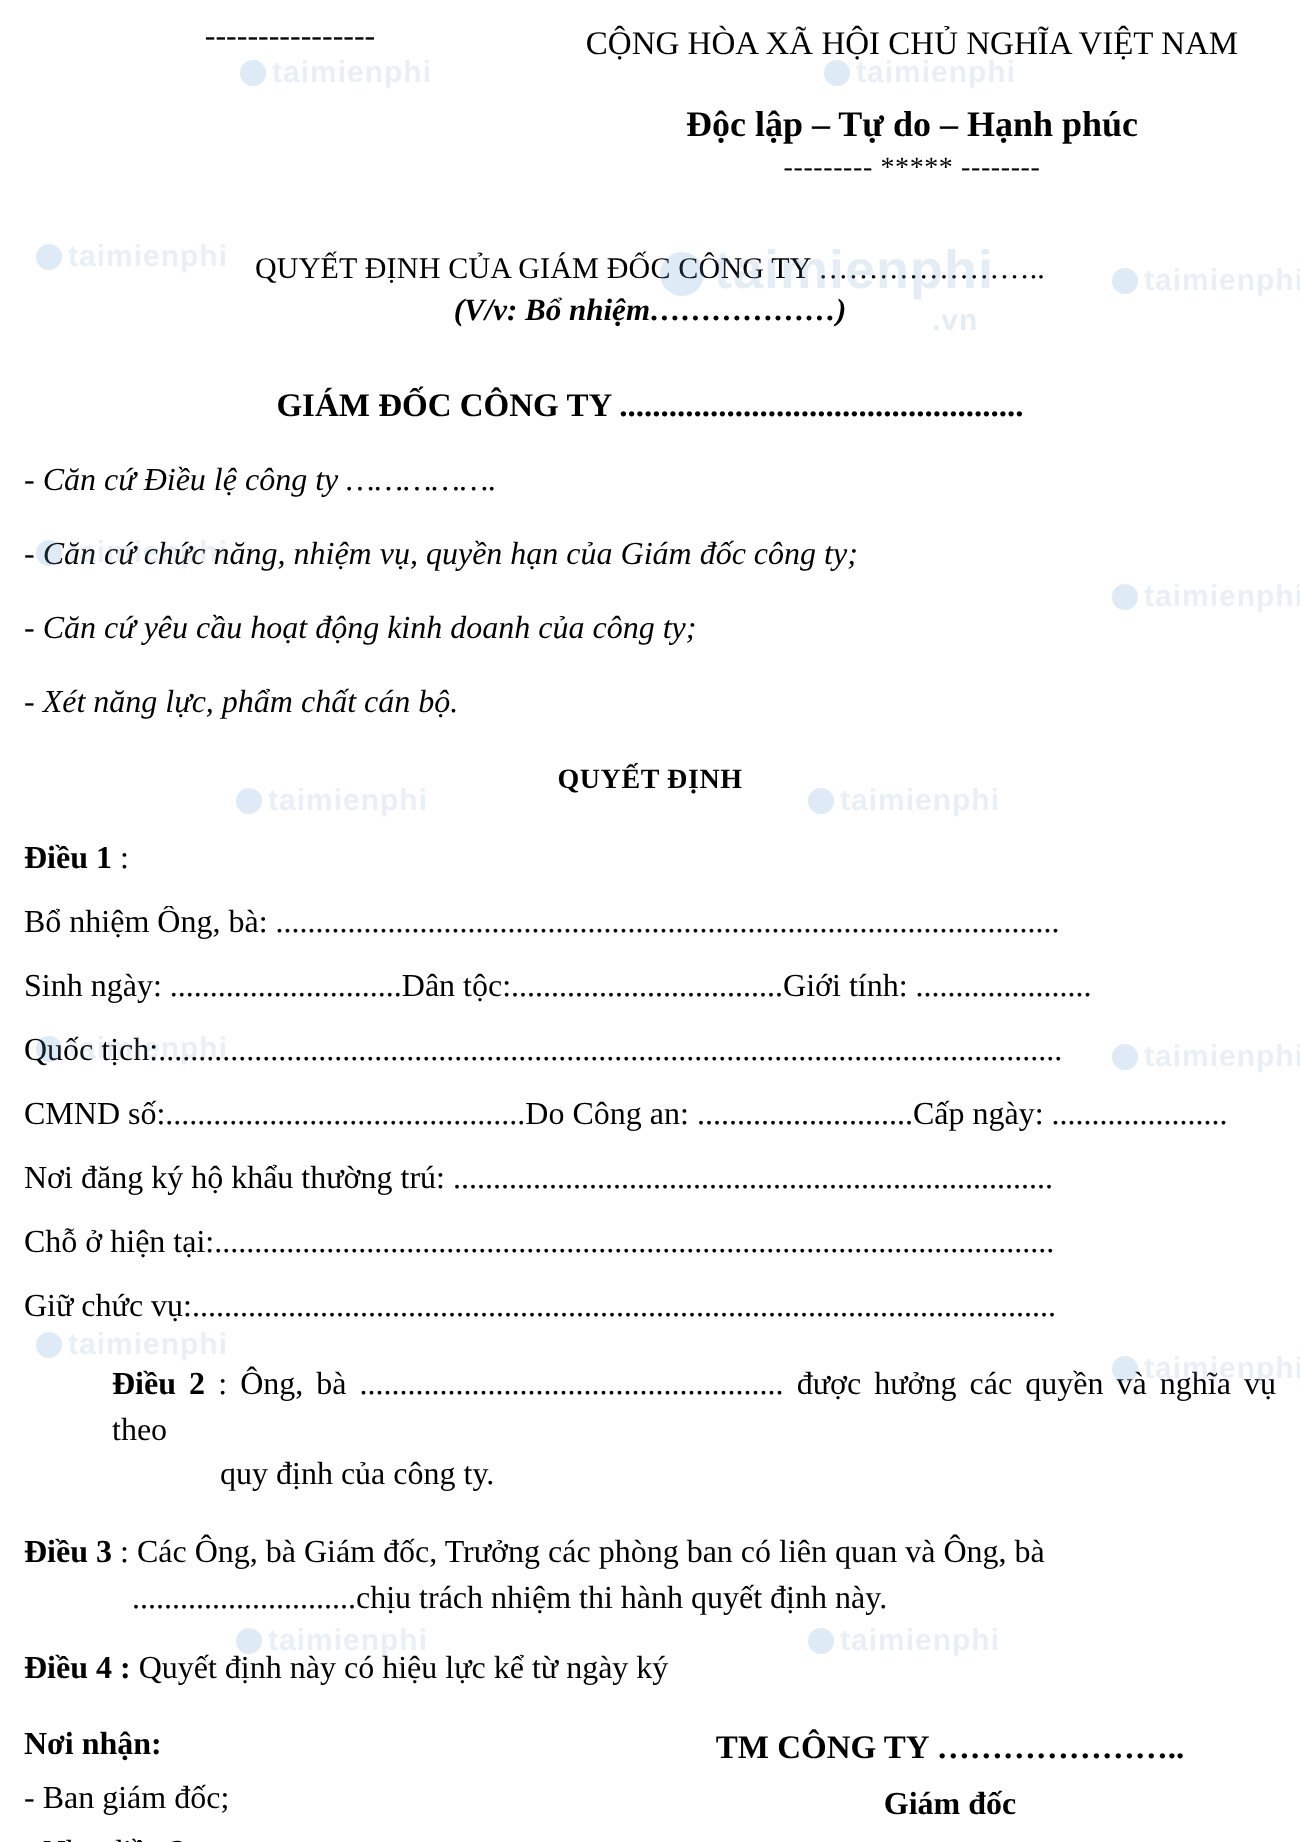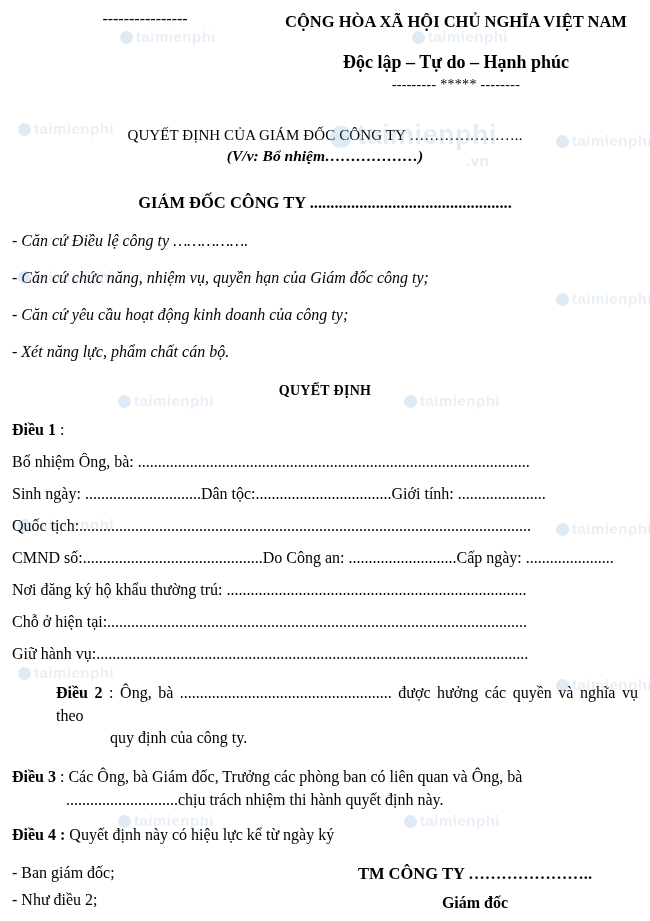--- a/index.html
+++ b/index.html
@@ -75,21 +75,21 @@
     font-size: 16.5px;
     letter-spacing: .2px;
     white-space: nowrap;
   }
   .line-dashes-short {
     font-size: 16px;
     letter-spacing: 0px;
     margin-top: -2px;
   }
   .nation {
-    font-weight: bold;
+    font-weight: normal;
     font-size: 16.5px;
     white-space: nowrap;
   }
   .motto {
     font-weight: bold;
     font-size: 18px;
     margin-top: 20px;
   }
   .dash-stars {
     font-size: 14px;
@@ -271,38 +271,39 @@
 
   <div class="art-head">
     <span class="b">Điều 1</span><span> :</span>
   </div>
   <div class="fill-line">Bổ nhiệm Ông, bà: ..................................................................................................</div>
   <div class="fill-line">Sinh ngày: .............................Dân tộc:..................................Giới tính: ......................</div>
   <div class="fill-line">Quốc tịch:.................................................................................................................</div>
   <div class="fill-line">CMND số:.............................................Do Công an: ...........................Cấp ngày: ......................</div>
   <div class="fill-line">Nơi đăng ký hộ khẩu thường trú: ...........................................................................</div>
   <div class="fill-line">Chỗ ở hiện tại:.........................................................................................................</div>
-  <div class="fill-line">Giữ hành vụ:............................................................................................................</div>
+  <div class="fill-line">Giữ chức vụ:............................................................................................................</div>
 
   <div class="art2">
     <span class="b">Điều 2</span><span> : Ông, bà ..................................................... được hưởng các quyền và nghĩa vụ theo</span>
     <span class="indent">quy định của công ty.</span>
   </div>
 
   <div class="art3">
     <span class="b">Điều  3</span><span> : Các Ông, bà Giám đốc, Trưởng các phòng ban có liên quan và Ông, bà</span>
     <span class="indent">............................chịu trách nhiệm thi hành quyết định này.</span>
   </div>
 
   <div class="art4">
     <span class="b">Điều 4 :</span><span> Quyết định này có hiệu lực kể từ ngày ký</span>
   </div>
 
   <div class="footer">
     <div class="foot-left">
+      <div class="hd">Nơi nhận:</div>
       <div>- Ban giám đốc;</div>
       <div>- Như điều 2;</div>
       <div>- Lưu VP./.</div>
     </div>
     <div class="foot-right">
       <div class="tm">TM CÔNG TY …………………..</div>
       <div class="gd">Giám đốc</div>
       <div class="sig-dots">……………………………..</div>
     </div>
   </div>

